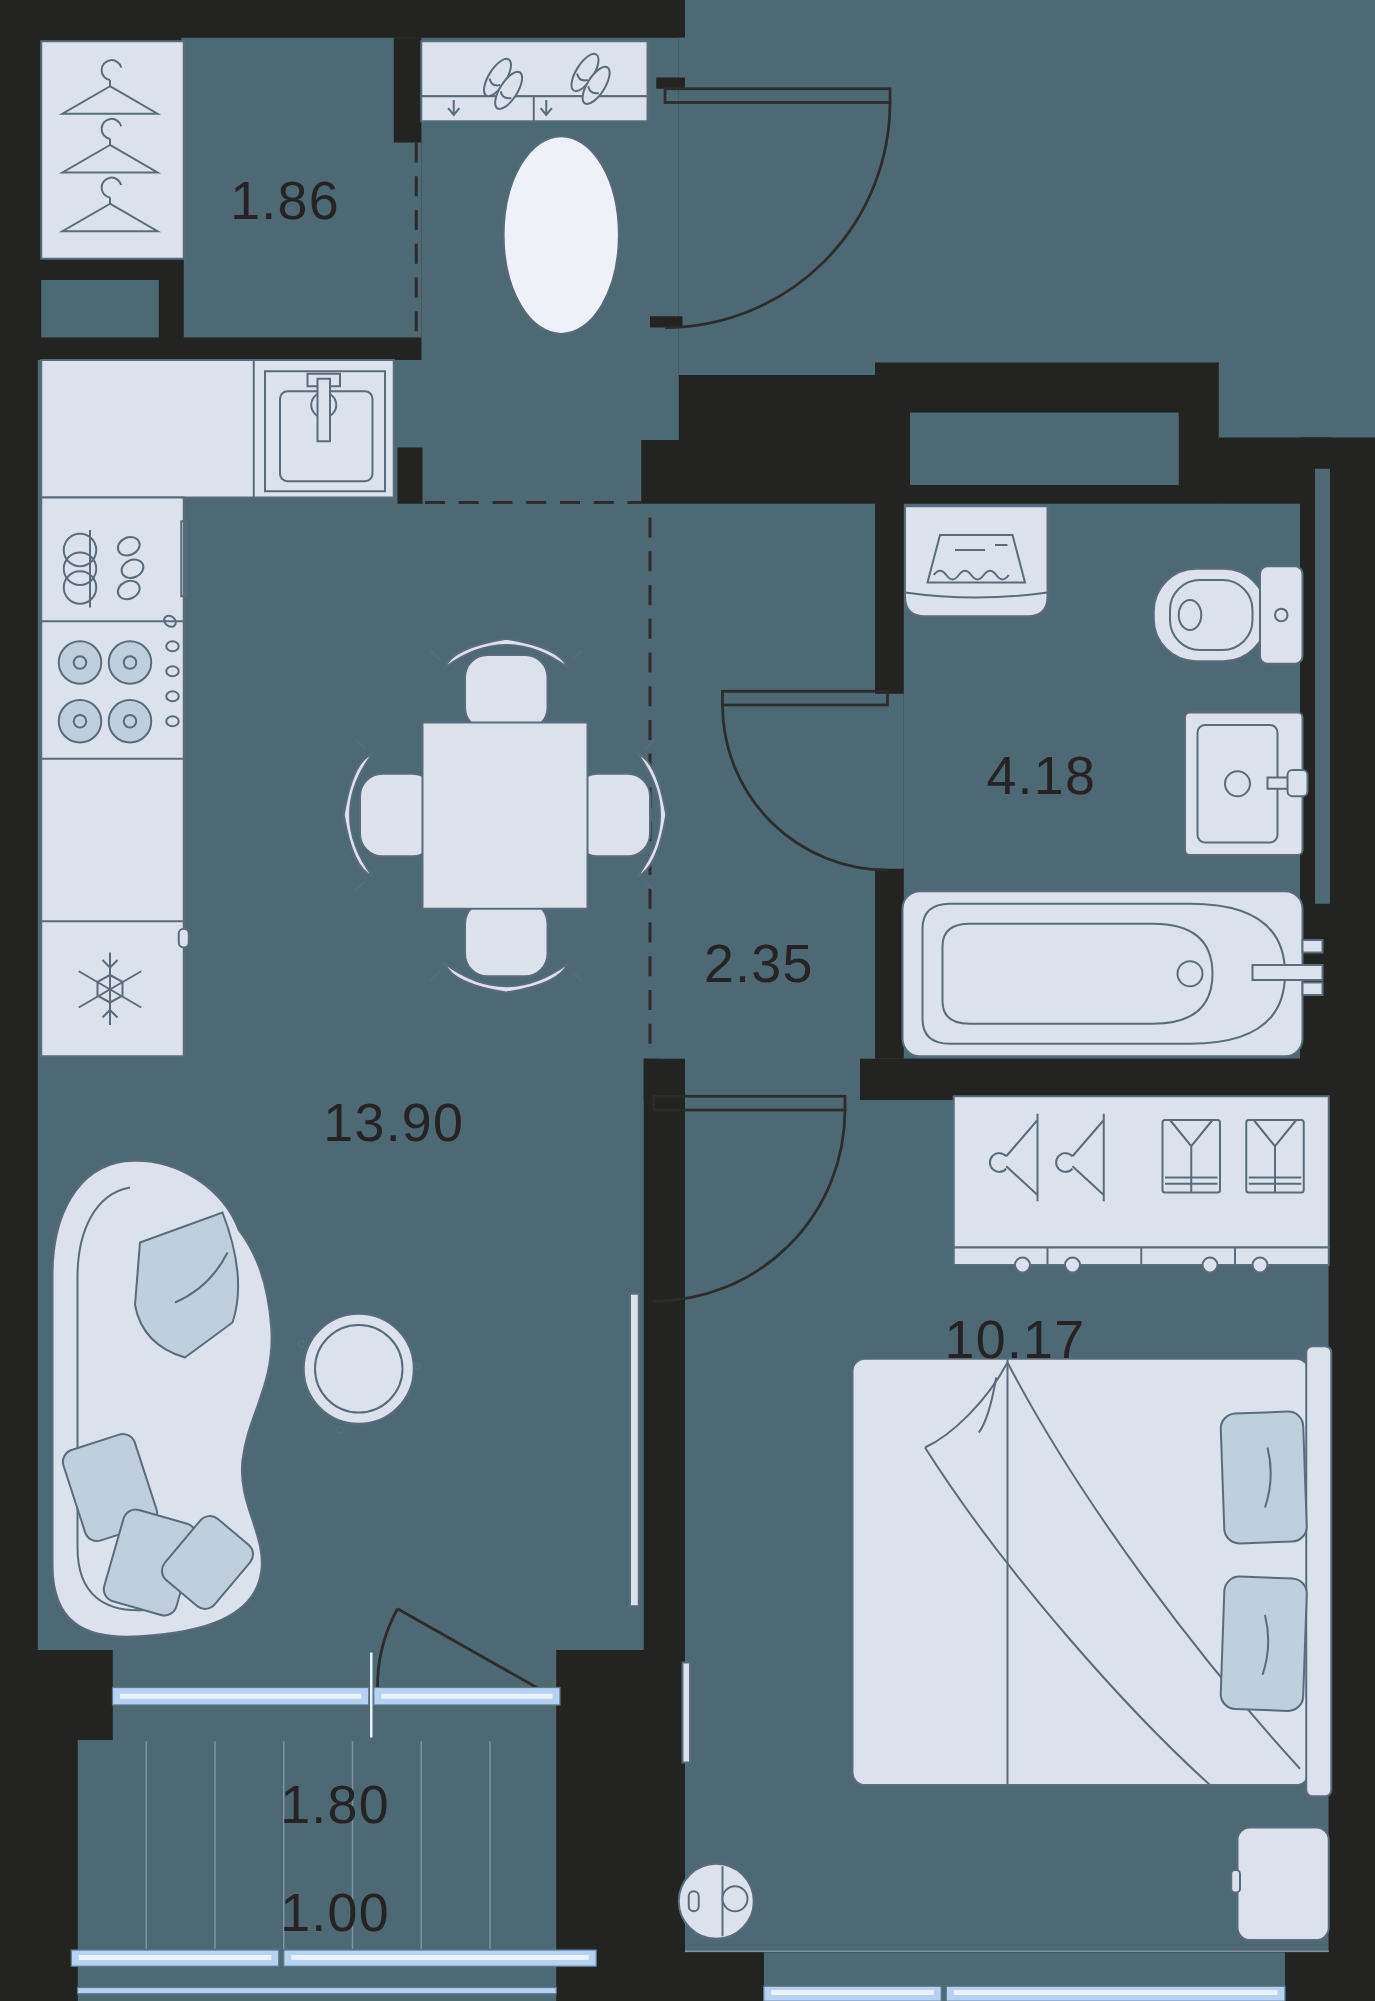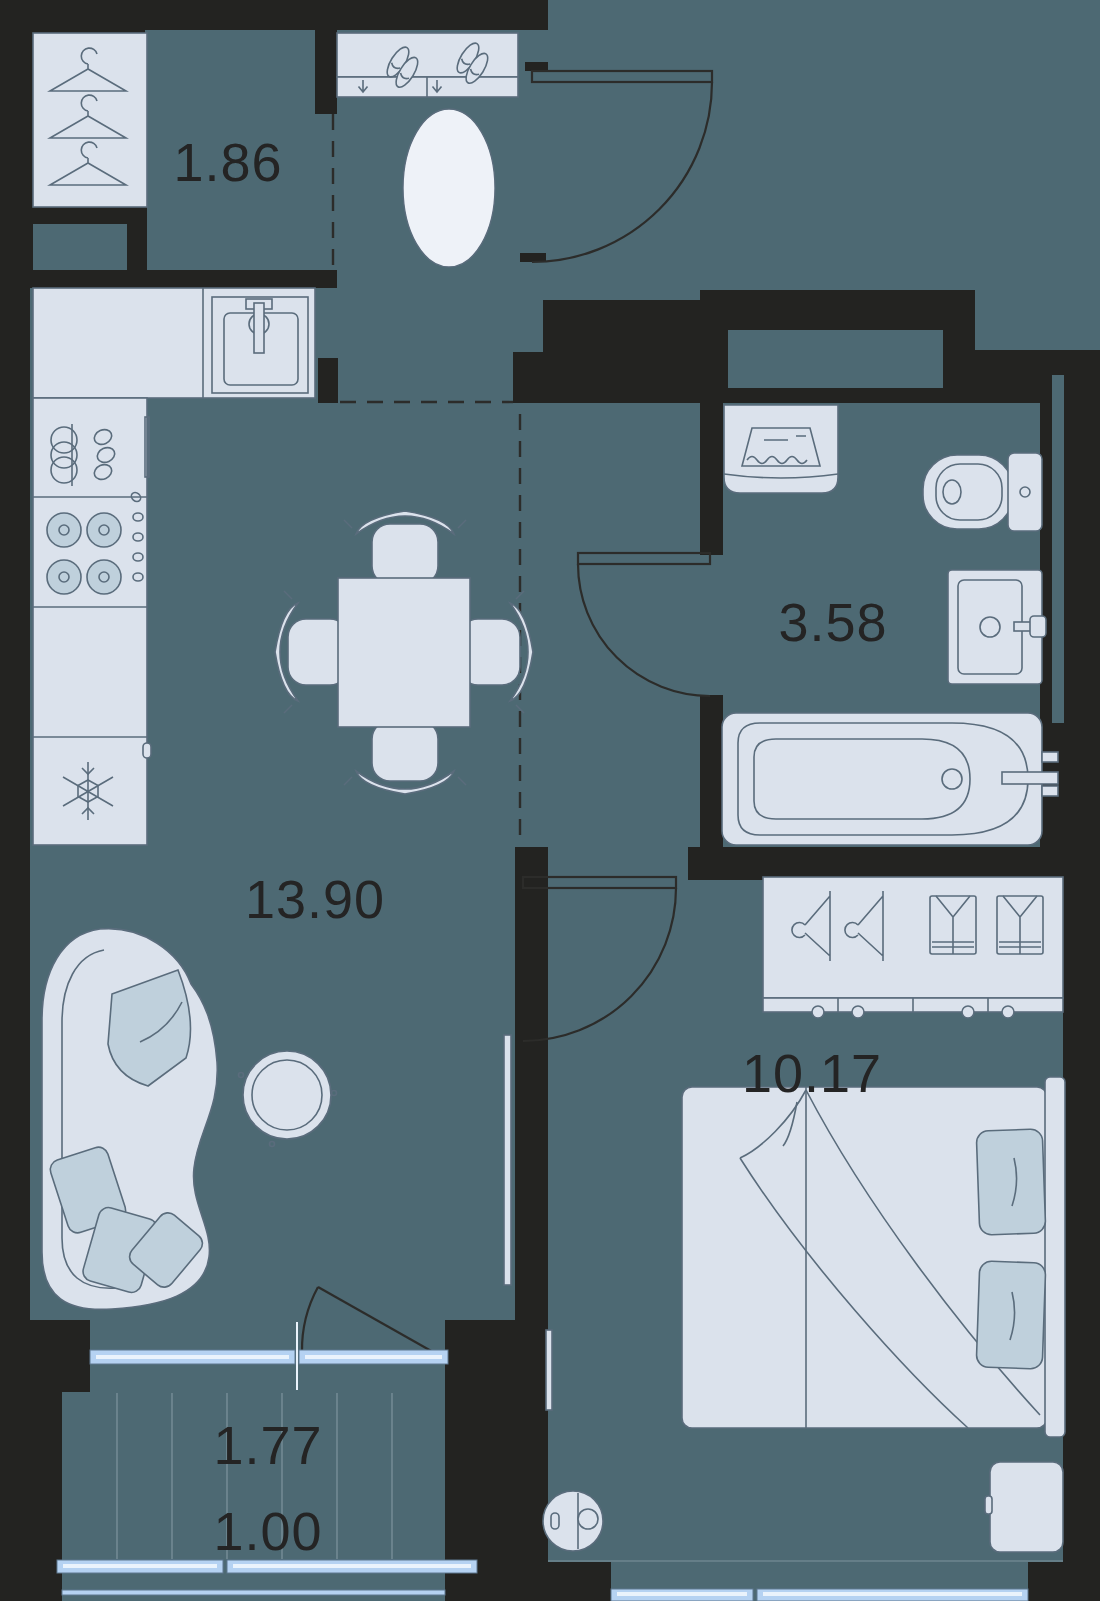--- a/index.html
+++ b/index.html
@@ -11,21 +11,21 @@
   .f-mid{fill:var(--furniture-mid,#bfd0dc);stroke:var(--outline,#5a6c7c);stroke-width:1.6;}
   .f-rug{fill:var(--rug,#eef2f8);stroke:var(--outline,#5a6c7c);stroke-width:1.4;}
   .s-line{fill:none;stroke:var(--outline,#5a6c7c);stroke-width:1.6;}
   .s-door{fill:none;stroke:var(--door-line,#2c2c2a);stroke-width:2.2;}
   .s-dash{fill:none;stroke:var(--door-line,#2c2c2a);stroke-width:2.4;stroke-dasharray:16 11;}
   .f-glass{fill:var(--glass,#b5d2f2);stroke:var(--glass-edge,#5f7890);stroke-width:1;}
   .f-glassline{fill:var(--glass-inner,#eaf3fc);}
   .s-plank{stroke:var(--plank,#7f949e);stroke-width:1.2;fill:none;}
   .s-mullion{stroke:var(--glass-inner,#eaf3fc);stroke-width:2;fill:none;}
   .room-label{position:absolute;transform:translate(-50%,-50%);font-family:"Liberation Sans",sans-serif;
-    font-size:54px;font-weight:400;color:var(--label,#242424);letter-spacing:1px;white-space:nowrap;}
+    font-size:43px;font-weight:400;color:var(--label,#242424);letter-spacing:1px;white-space:nowrap;}
 </style>
 </head>
 <body>
 
 <div class="stage">
 <svg width="1100" height="1601" viewBox="0 0 1100 1601">
 
   <g class="f-floor">
     <rect x="543" y="0" width="557" height="300"></rect>
     <rect x="973" y="298" width="127" height="54"></rect>
@@ -324,18 +324,19 @@
 
   <g>
     <circle class="f-light" cx="573" cy="1521" r="30"></circle>
     <line class="s-line" x1="578" y1="1493" x2="578" y2="1549"></line>
     <circle class="f-light" cx="588" cy="1519" r="10"></circle>
     <rect class="f-light" x="551" y="1513" width="8" height="16" rx="4"></rect>
   </g>
 </svg>
 
   <div class="room-label" style="left:228px;top:162px;">1.86</div>
-  <div class="room-label" style="left:833px;top:622px;">3.58</div>
+  <div class="room-label" style="left:833px;top:622px;">4.18</div>
+  <div class="room-label" style="left:607px;top:772px;">2.35</div>
   <div class="room-label" style="left:315px;top:899px;">13.90</div>
   <div class="room-label" style="left:812px;top:1043px;margin-top:30px;">10.17</div>
-  <div class="room-label" style="left:268px;top:1445px;">1.77</div>
+  <div class="room-label" style="left:268px;top:1445px;">1.80</div>
   <div class="room-label" style="left:268px;top:1508px;margin-top:23px;">1.00</div>
 </div>
 
 </body></html>

